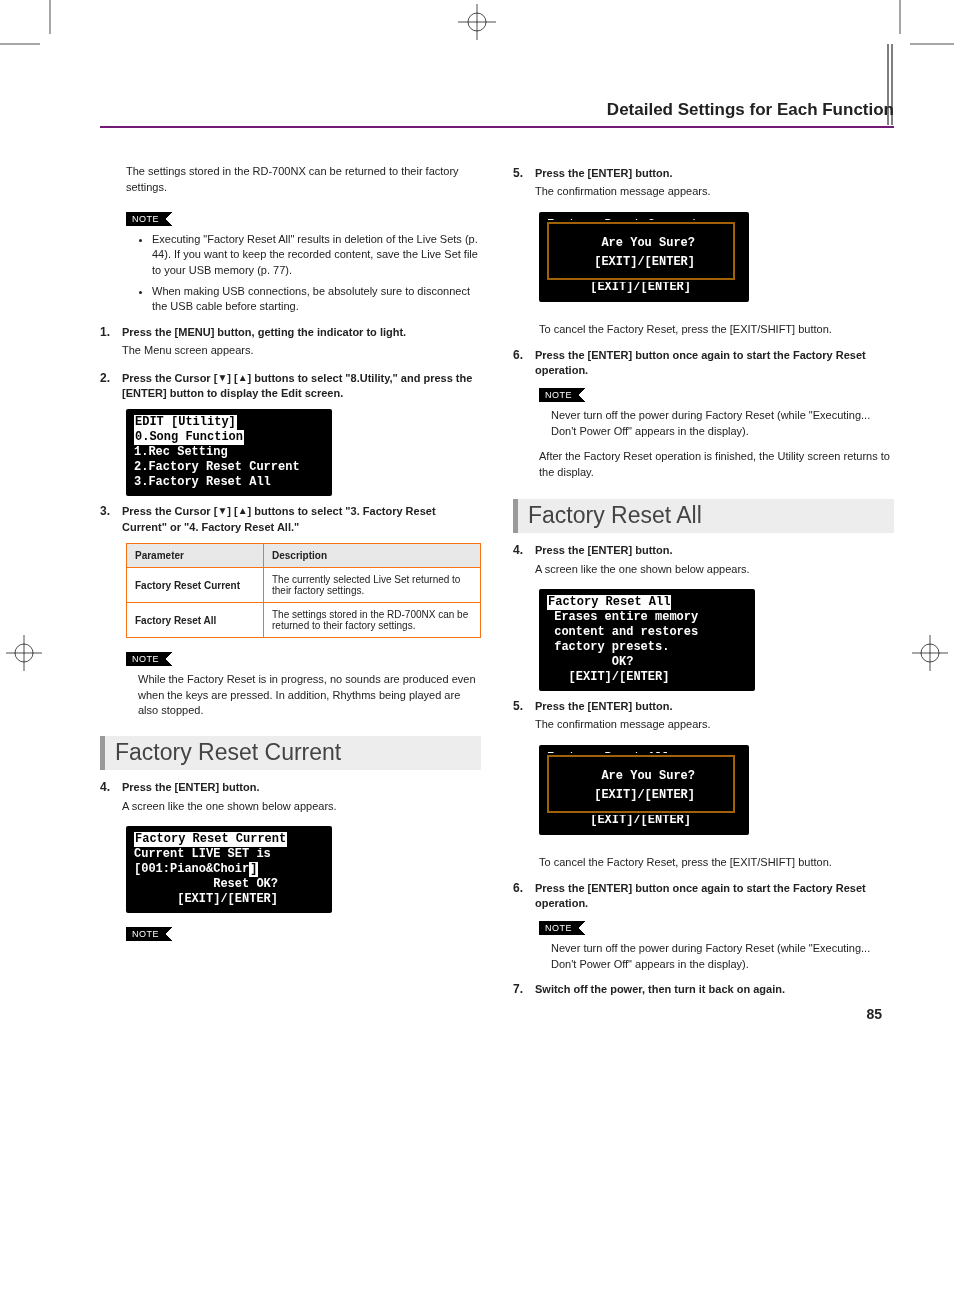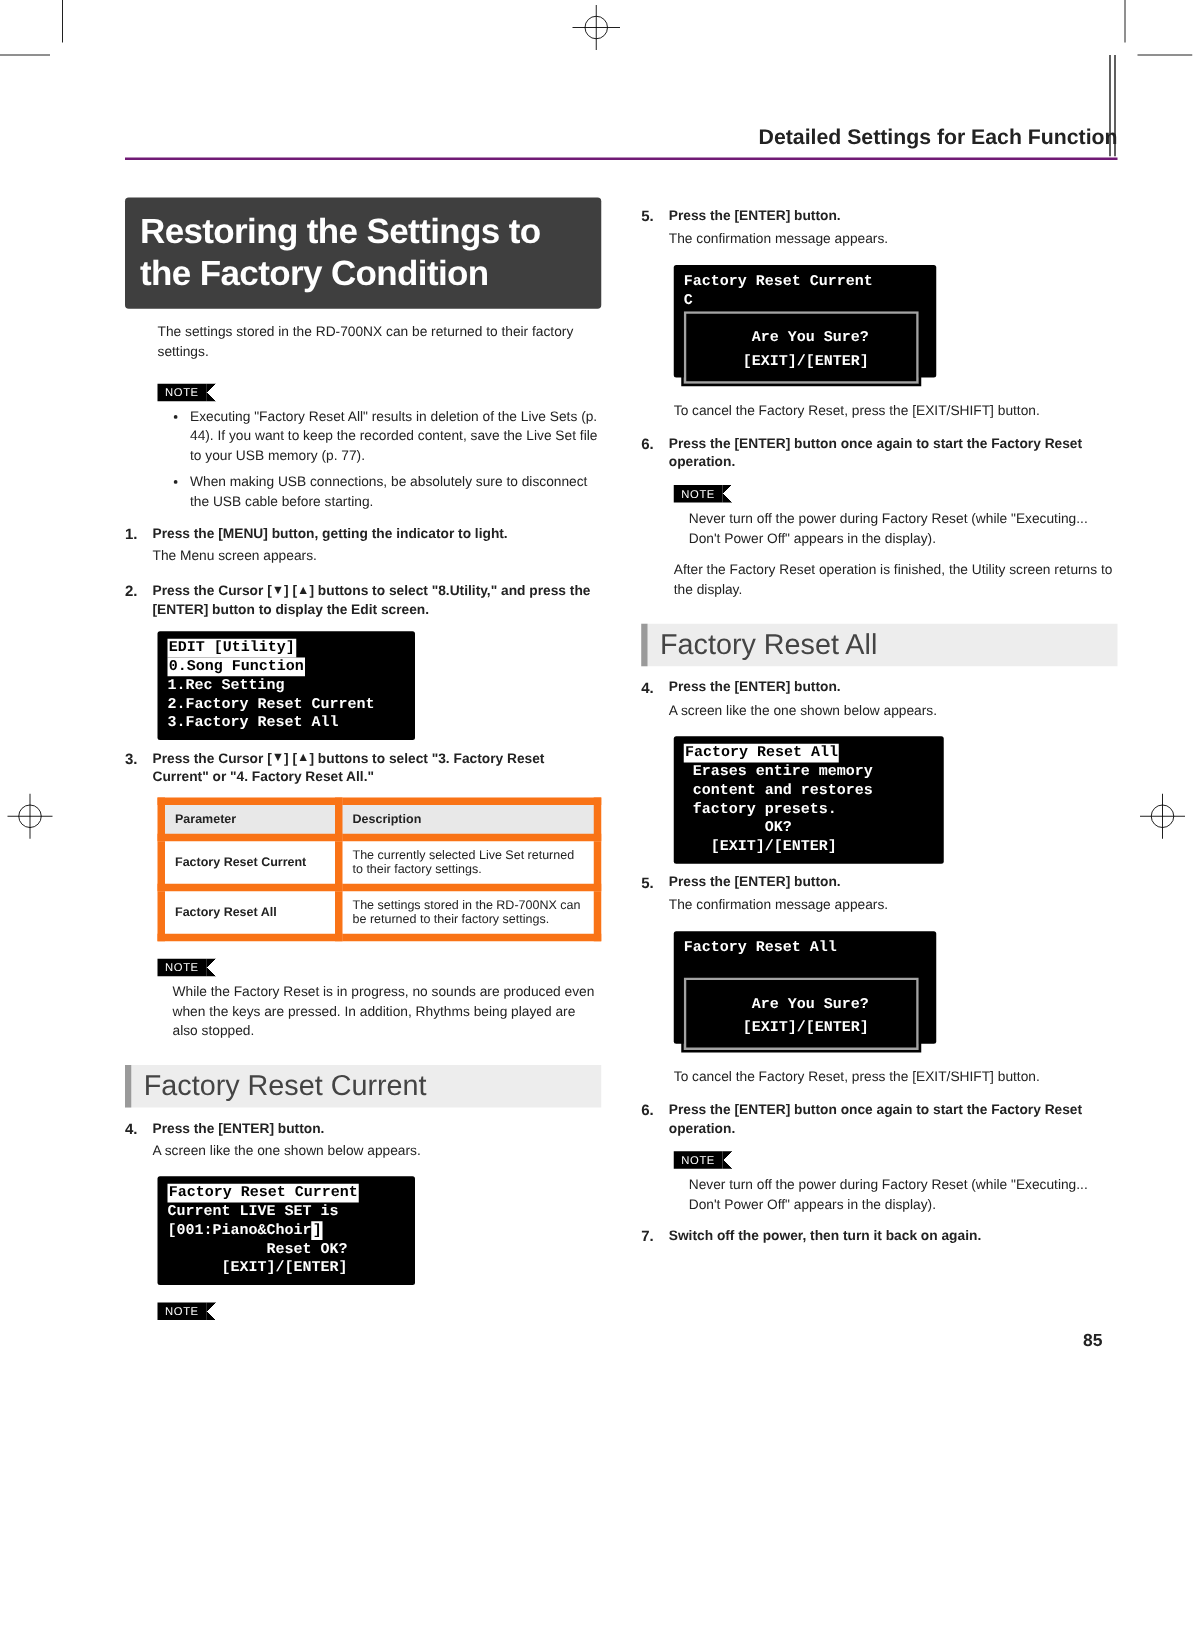--- a/index.html
+++ b/index.html
@@ -132,42 +132,41 @@
     line-height: 1.3;
     padding: 6px 8px;
     white-space: pre;
     border-radius: 2px;
     min-height: 72px;
   }
   .lcd-front {
     position: absolute;
     top: 10px; left: 8px;
     background: #000;
-    border: 2px solid #a3a3a3;
+    border: 2px solid #a16207;
     outline: 2px solid #000;
     color: #fff;
     font-family: "Courier New", monospace;
     font-weight: 700;
     font-size: 12px;
     line-height: 1.6;
     padding: 10px 12px 6px 12px;
     white-space: pre;
     text-align: center;
     min-width: 160px;
     box-shadow: 4px 4px 0 rgba(0,0,0,0);
-    margin-top: 27px;
   }
   table.params {
     border-collapse: collapse;
     margin: 8px 0 8px 26px;
     width: calc(100% - 26px);
     font-size: 10px;
   }
   table.params th, table.params td {
-    border: 6px solid #f97316;
+    border: 1px solid #f97316;
     padding: 6px 8px;
     text-align: left;
     vertical-align: middle;
   }
   table.params th {
     background: #e8e8e8;
     font-weight: 700;
   }
   table.params td.pname {
     font-weight: 700;
@@ -236,21 +235,20 @@
   </g>
 </svg>
 </div>
 
 <div class="page">
   <div class="running-head">Detailed Settings for Each Function</div>
 
   <div class="cols">
 
     <div class="col">
-      <h1 class="h-restoring">Restoring the Settings to the Factory Condition</h1>
 
       <span class="plain">The settings stored in the RD-700NX can be returned to their factory settings.</span>
 
       <span class="note-badge">NOTE</span>
       <ul class="note-list">
         <li>Executing "Factory Reset All" results in deletion of the Live Sets (p. 44). If you want to keep the recorded content, save the Live Set file to your USB memory (p. 77).</li>
         <li>When making USB connections, be absolutely sure to disconnect the USB cable before starting.</li>
       </ul>
 
       <ol class="steps">

